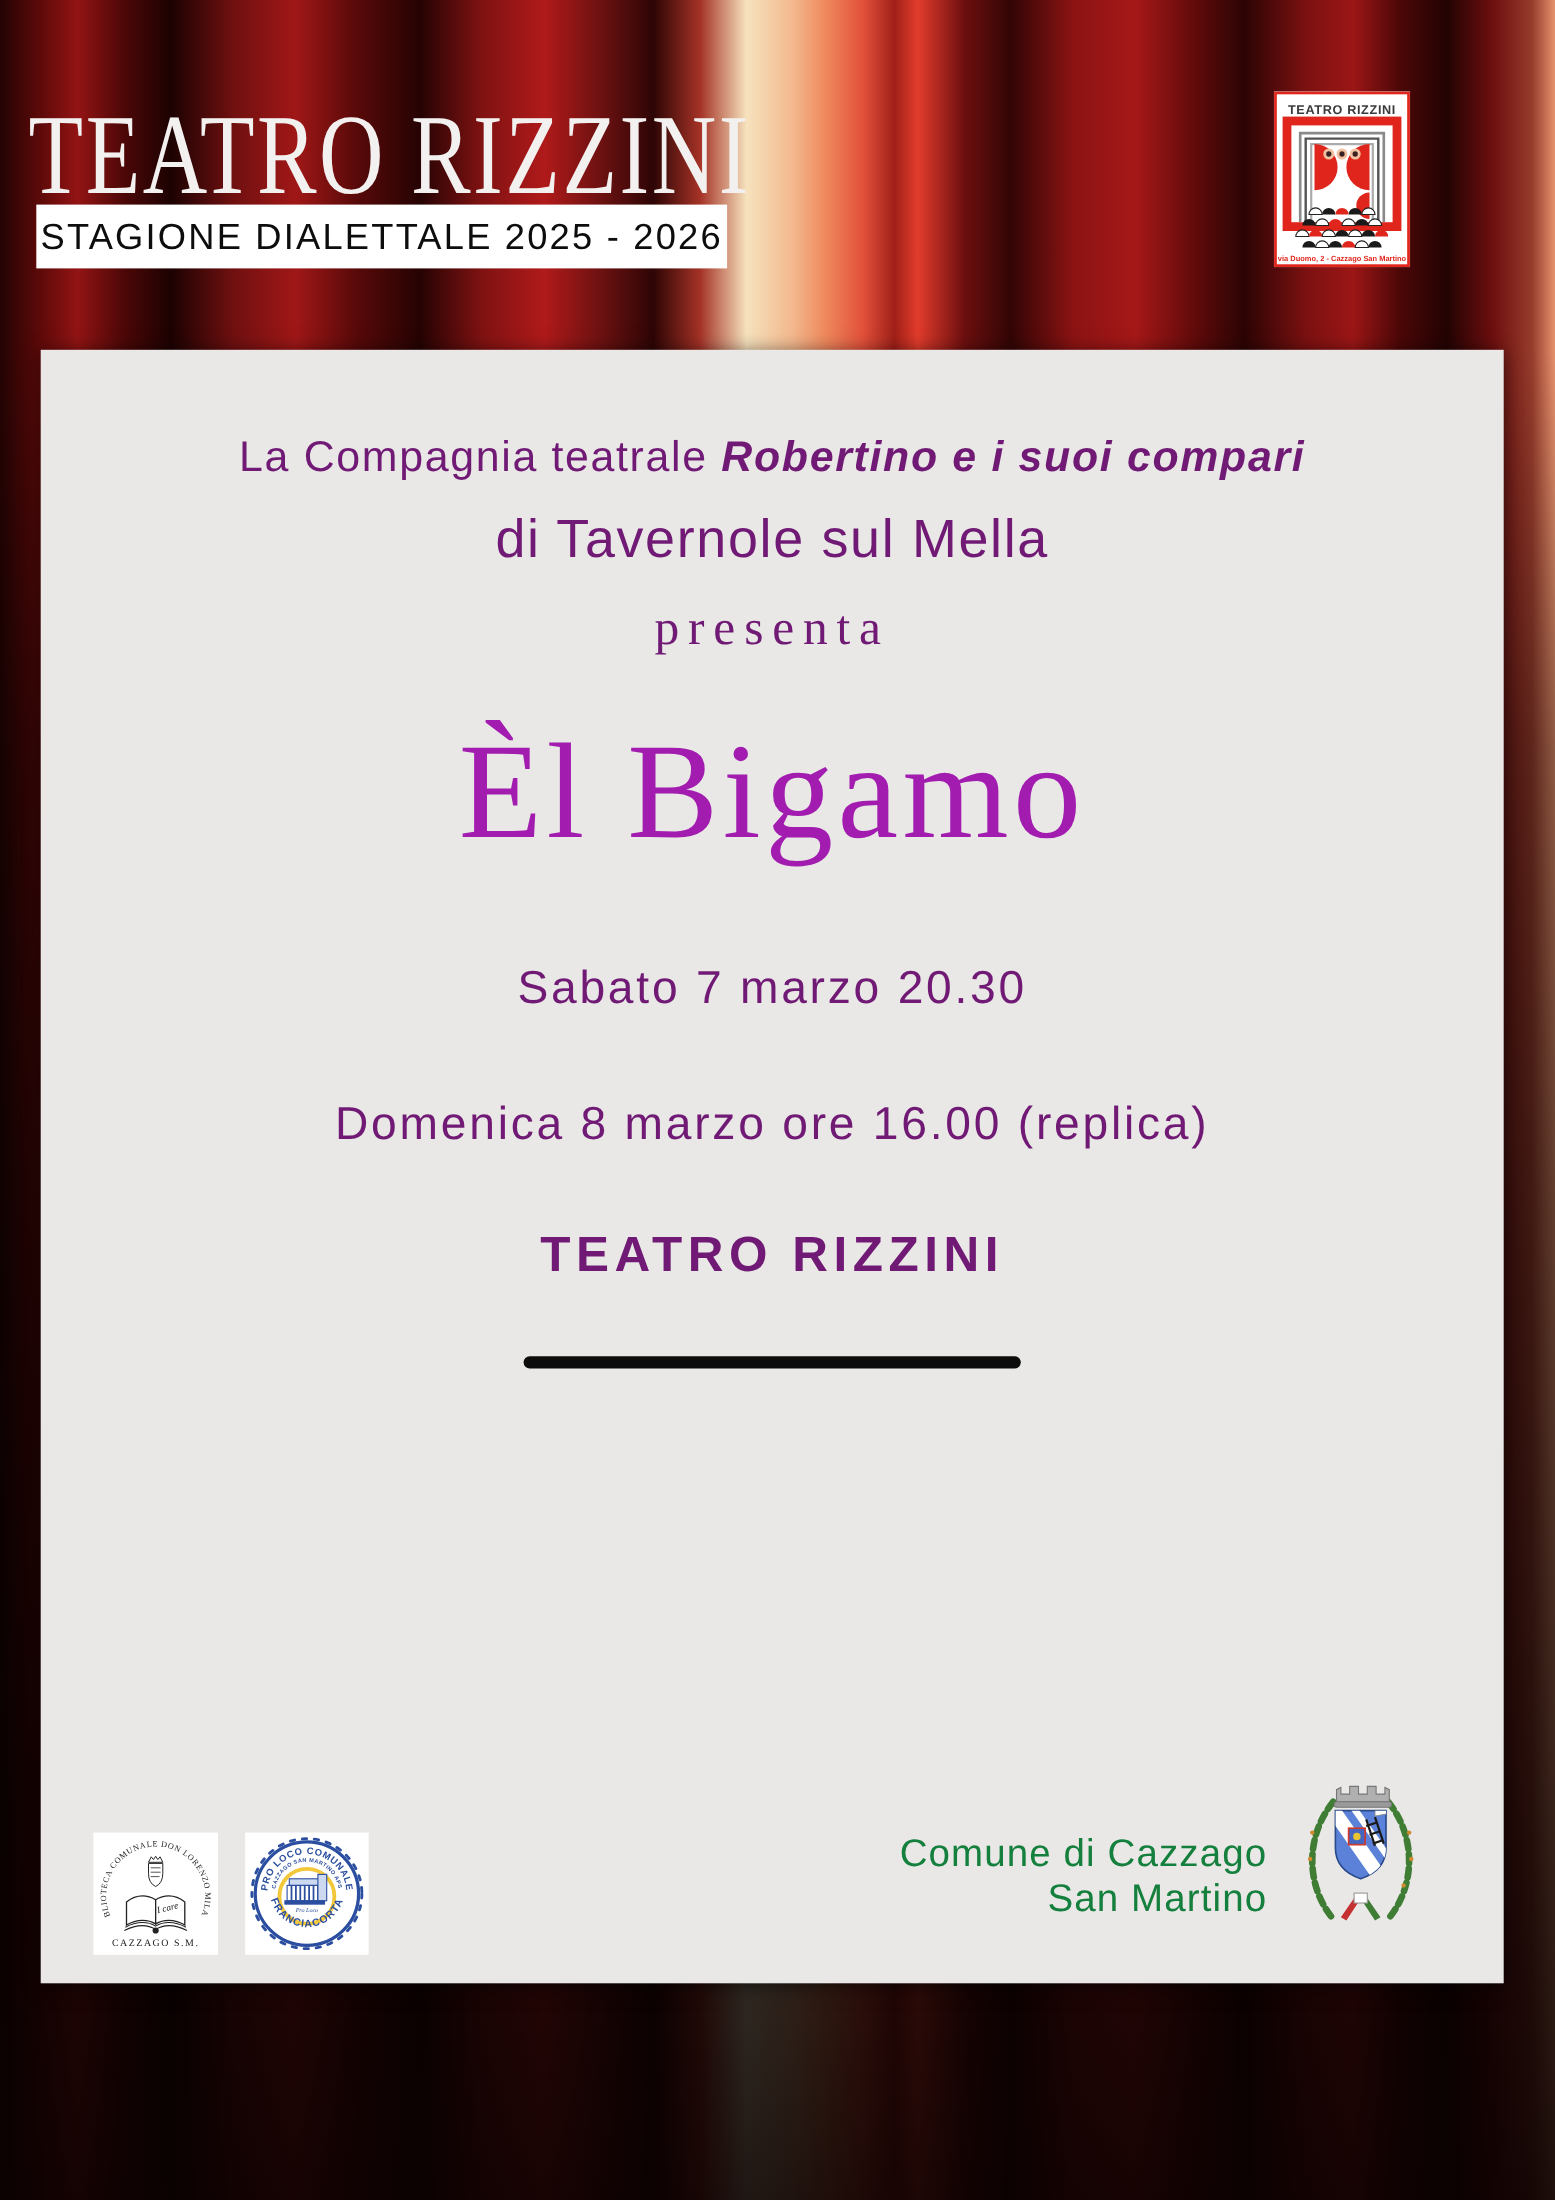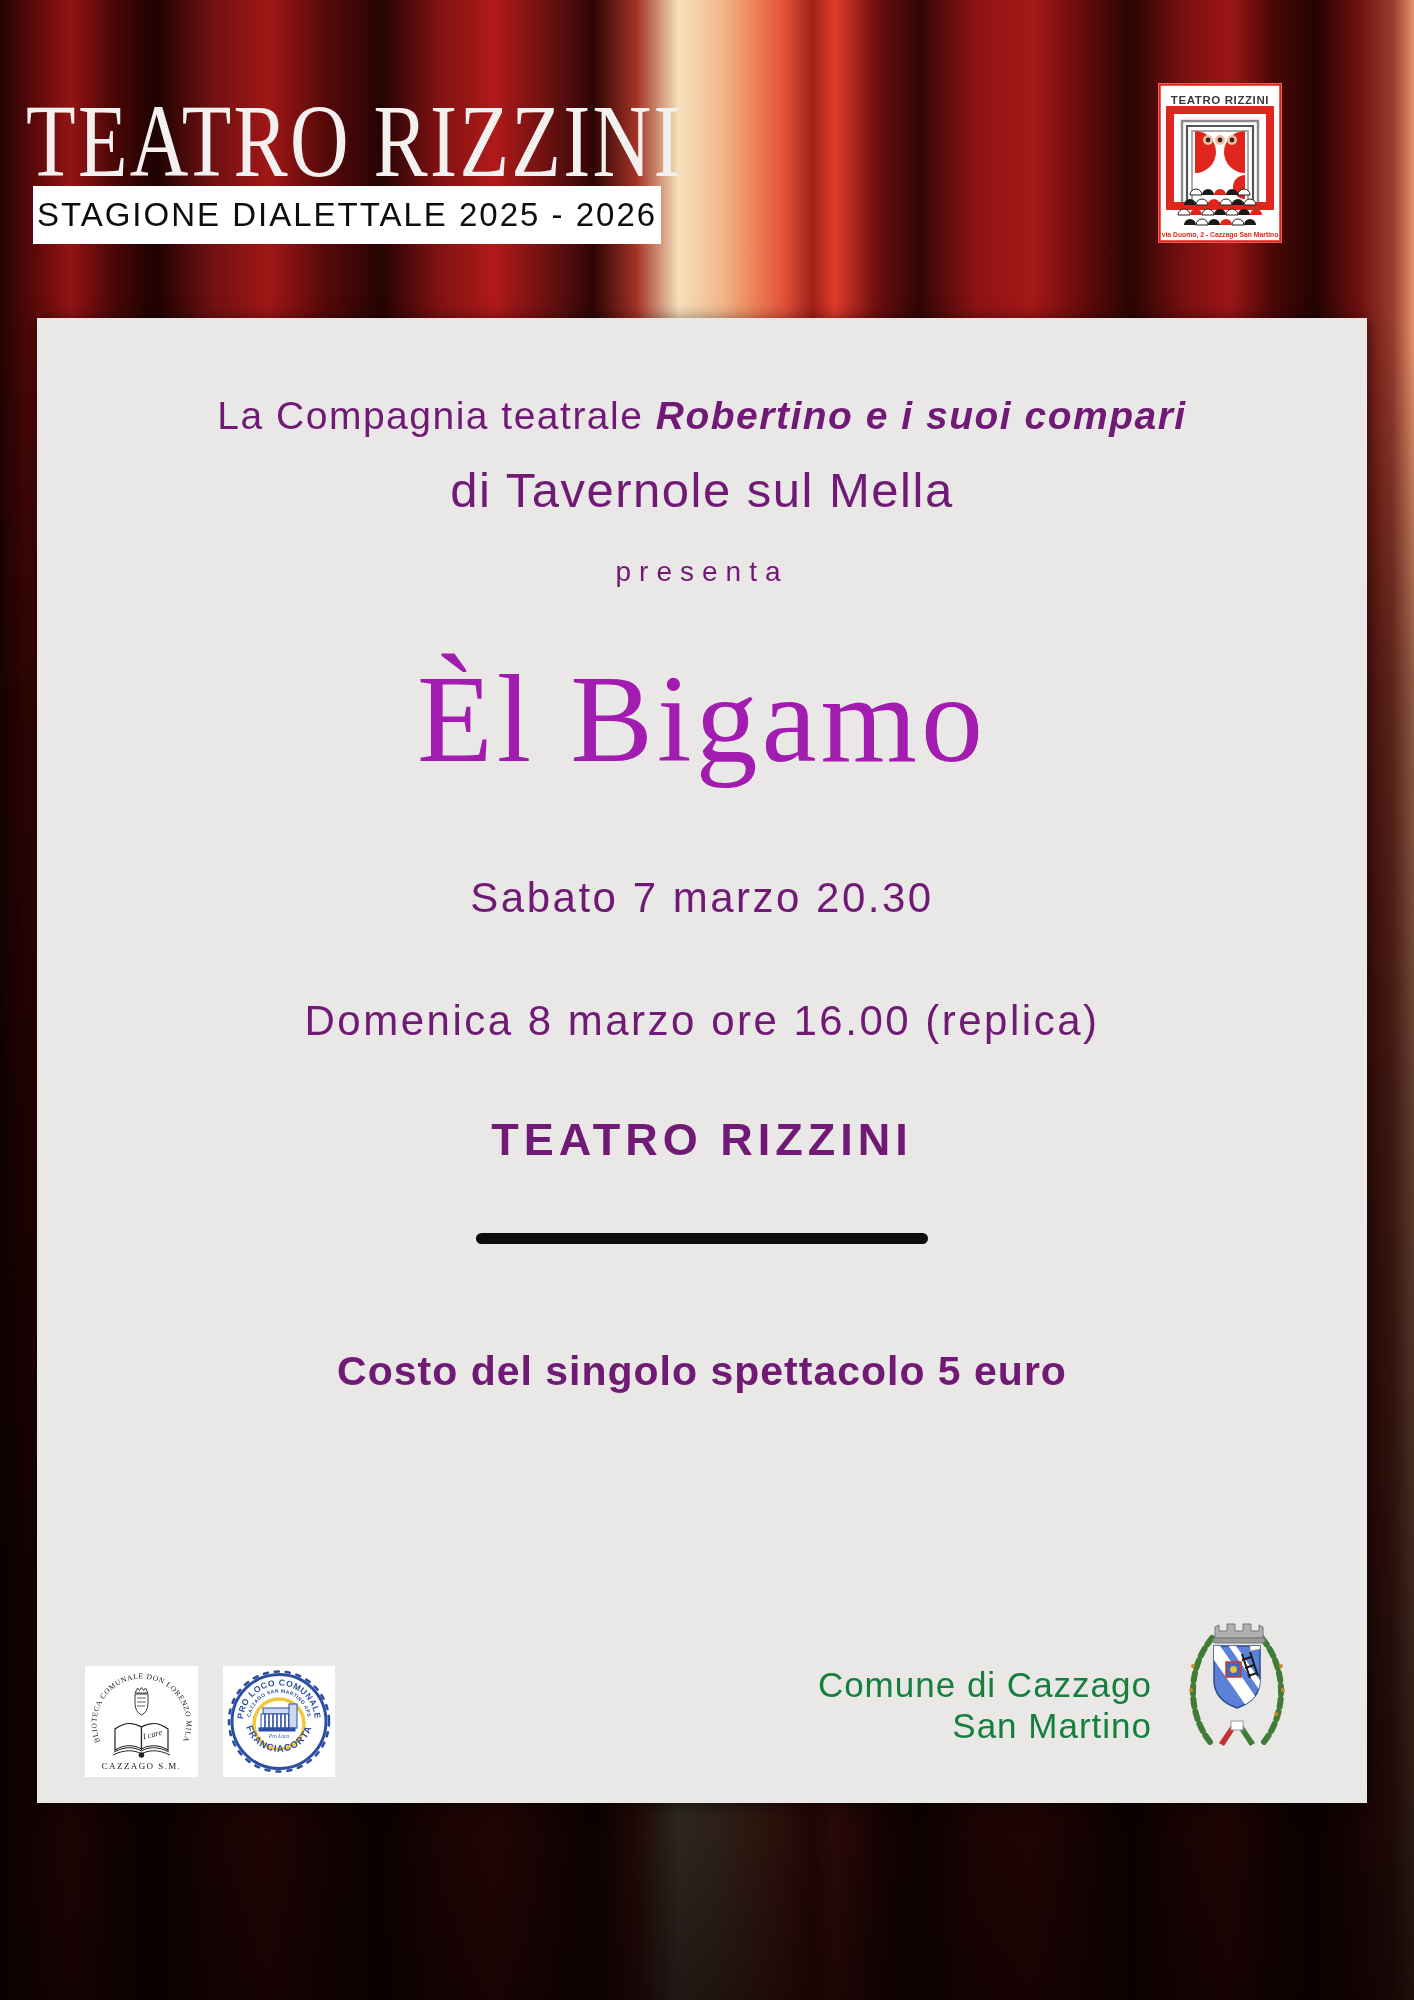--- a/index.html
+++ b/index.html
@@ -41,21 +41,21 @@
   .logo-card{position:absolute;left:1158px;top:83px;width:124px;height:160px;}
   
   .panel{
     position:absolute;left:37px;top:318px;width:1330px;height:1485px;
     background:#e9e8e7;box-shadow:0 2px 16px rgba(0,0,0,0.55);
   }
   .panel p{position:absolute;left:0;width:100%;text-align:center;margin:0;color:#701a75;}
   .company{top:76px;font-size:39px;letter-spacing:1.5px;}
   .company b{font-style:italic;}
   .location{top:144px;font-size:49px;letter-spacing:1.5px;}
-  .presents{top:238px;font-size:28px;letter-spacing:8px;}
+  .presents{top:226px;font-size:45px;letter-spacing:8px;font-family:Liberation Serif, serif;}
   .show-title{
     position:absolute;top:328px;left:0;width:100%;text-align:center;margin:0;
     font-family:"Liberation Serif",serif;font-weight:400;
     font-size:124px;letter-spacing:4px;color:#a21caf;line-height:1.2;
   }
   .date1{top:556px;font-size:42px;letter-spacing:2.5px;}
   .date2{top:679px;font-size:42px;letter-spacing:2.5px;}
   .venue{top:796px;font-size:45px;font-weight:bold;letter-spacing:5px;}
   .divider{
     position:absolute;top:915px;left:50%;margin-left:-226px;
@@ -149,21 +149,20 @@
 
   <h2 class="show-title">Èl Bigamo</h2>
 
   <p class="date1">Sabato 7 marzo 20.30</p>
   <p class="date2">Domenica 8 marzo ore 16.00 (replica)</p>
 
   <p class="venue">TEATRO RIZZINI</p>
 
   <div class="divider"></div>
 
-  <p class="price">Costo del singolo spettacolo 5 euro</p>
 
 
   <div class="logo-b">
     <svg viewBox="0 0 113 111">
       <rect x="0" y="0" width="113" height="111" fill="#ffffff"></rect>
       <defs>
           <path id="bibArc" d="M15 75 A45 45 0 1 1 98 75" fill="none"></path>
         </defs>
       <text font-family="Liberation Serif,serif" font-size="7.5" fill="#222" letter-spacing="0.6">
         <textPath href="#bibArc" startOffset="50%" text-anchor="middle">BIBLIOTECA COMUNALE DON LORENZO MILANI</textPath>

